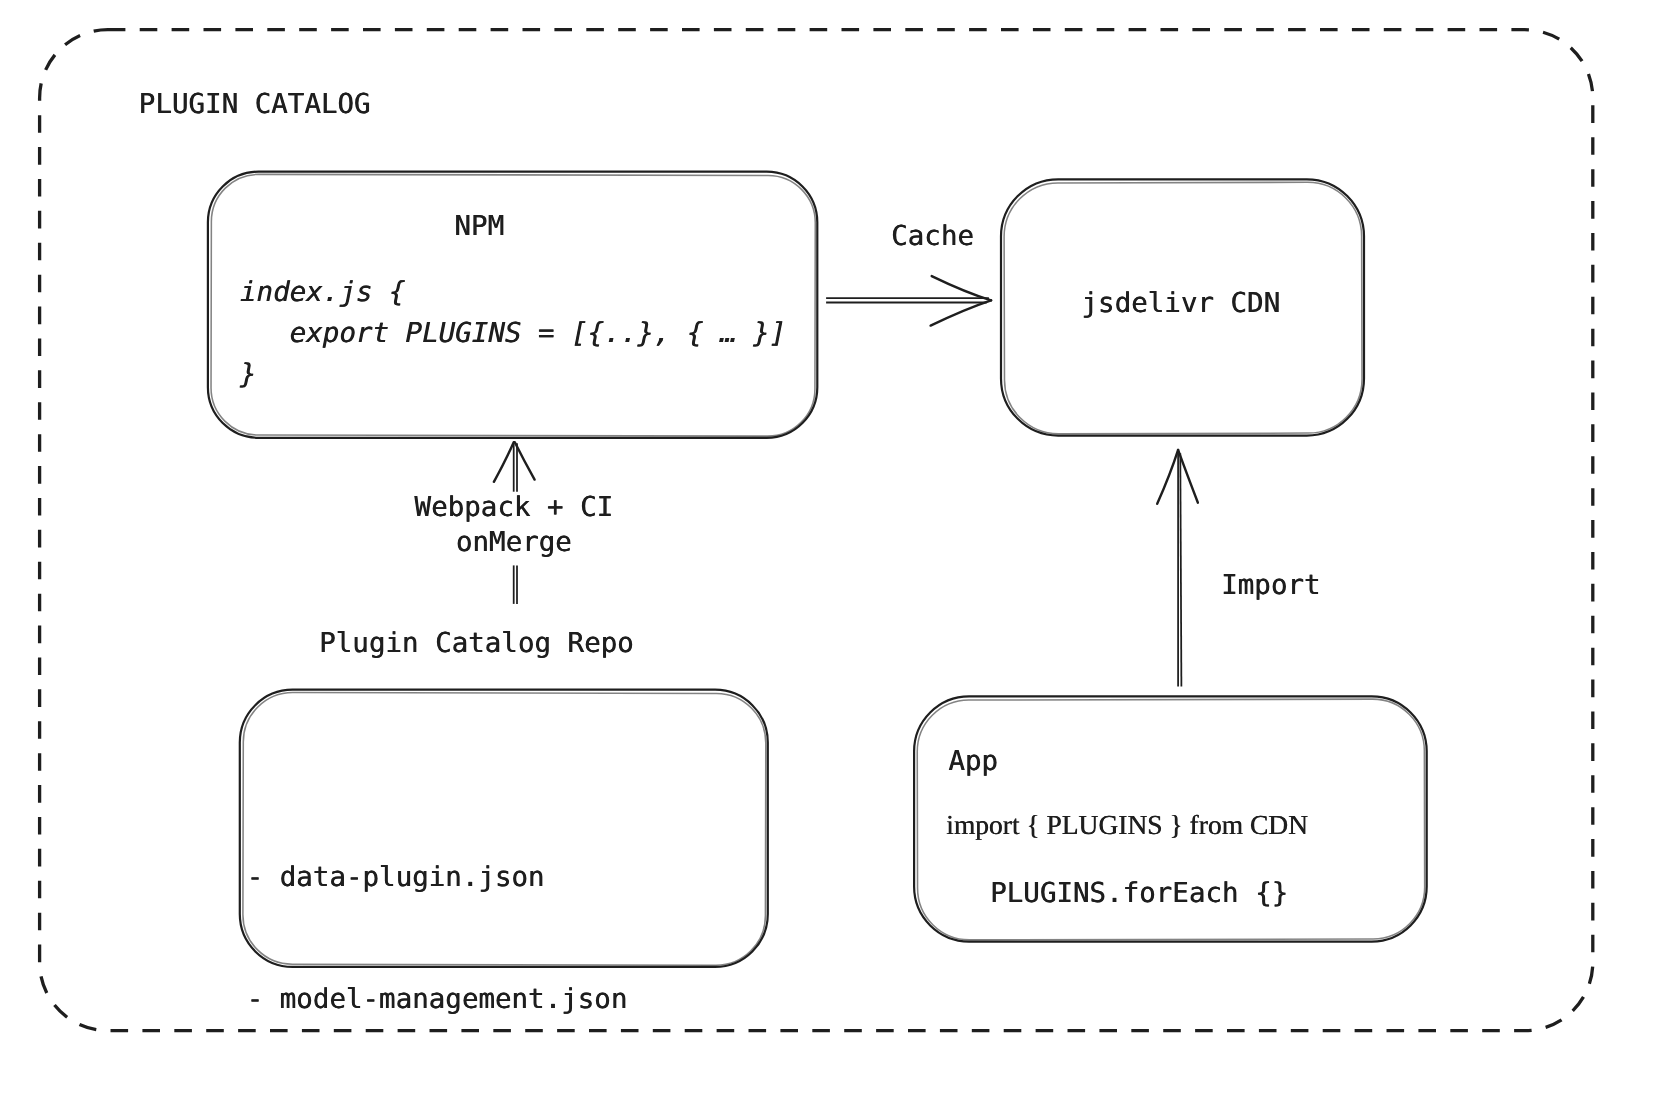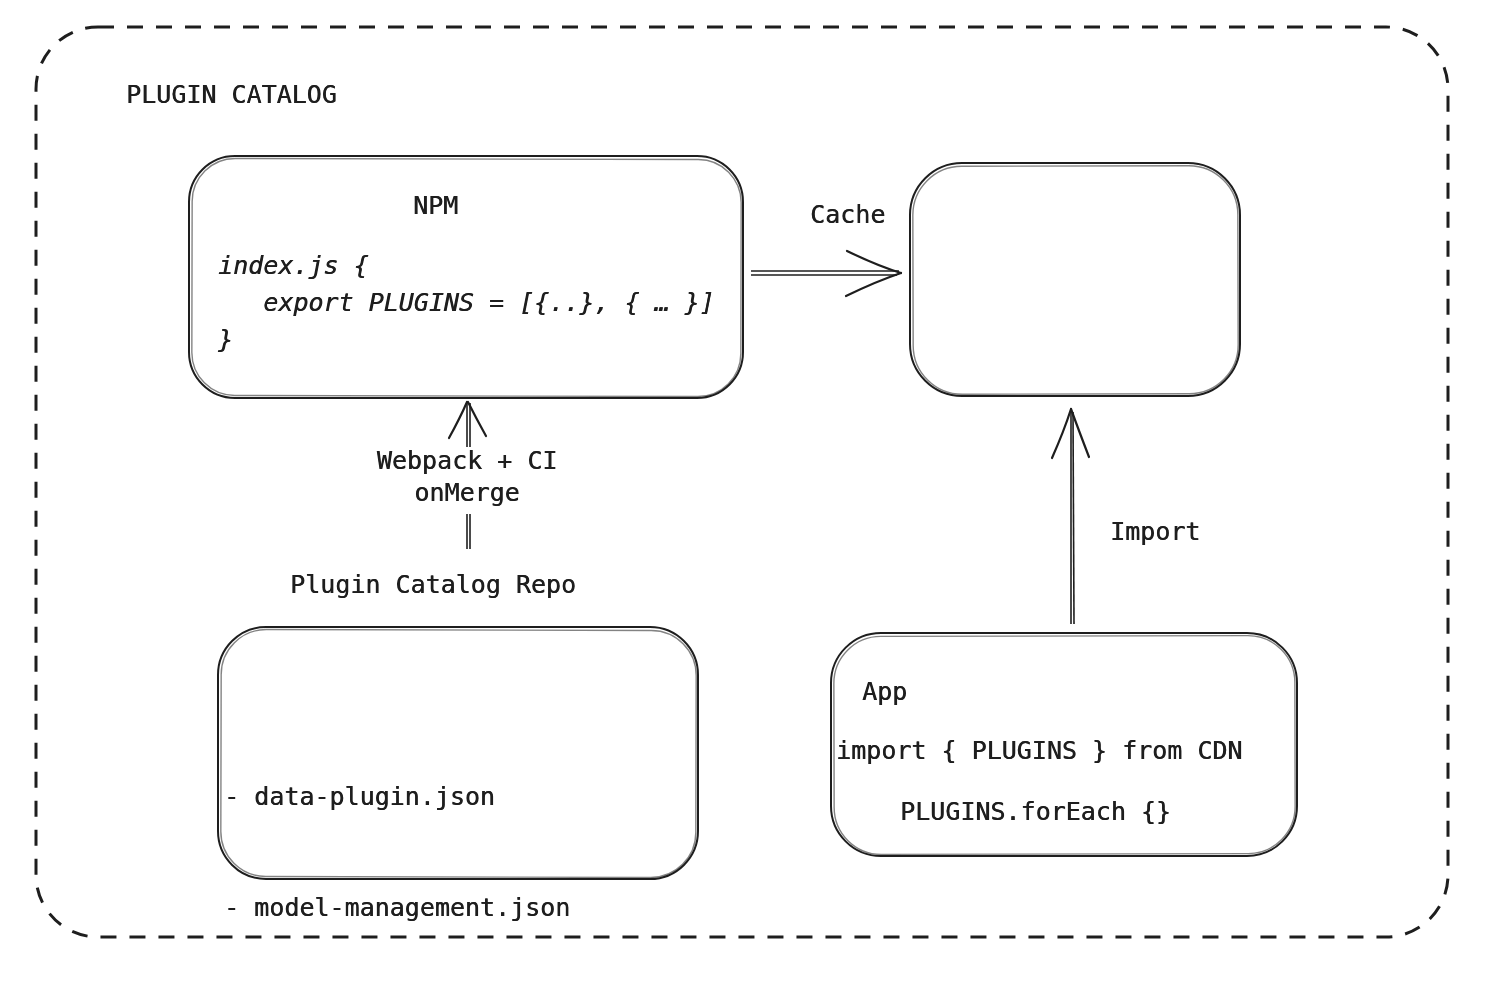--- a/index.html
+++ b/index.html
@@ -87,33 +87,34 @@
   <div class="txt" style="left:96px;top:76px;margin-left:30px;">PLUGIN CATALOG</div>
 
   <div class="txt" style="left:413px;top:187px;">NPM</div>
 
   <div class="txt" style="left:218px;top:247px;font-style:italic;">index.js {
    export PLUGINS = [{..}, { … }]
 }</div>
 
   <div class="txt" style="left:790px;top:196px;margin-left:20px;">Cache</div>
 
+  <div class="txt" style="left:983px;top:257px;">jsdelivr CDN</div>
 
   <div class="txt center lh32" style="left:367px;top:445px;width:200px;">Webpack + CI
 onMerge</div>
 
   <div class="txt" style="left:290px;top:566px;">Plugin Catalog Repo</div>
 
   <div class="txt" style="left:224px;top:704px;">
     <div>- data-plugin.json</div>
     <div>- model-management.json</div>
     <div>…</div>
   </div>
 
   <div class="txt" style="left:1110px;top:513px;">Import</div>
 
   <div class="txt" style="left:862px;top:673px;">App</div>
 
-  <div class="txt" style="left:836px;top:732px;">import { PLUGINS } from CDN</div>
+  <div class="txt" style="left:860px;top:732px;font-family:Liberation Serif, serif;">import { PLUGINS } from CDN</div>
 
   <div class="txt" style="left:900px;top:793px;">PLUGINS.forEach {}</div>
 
 </div>
 
 </body></html>

